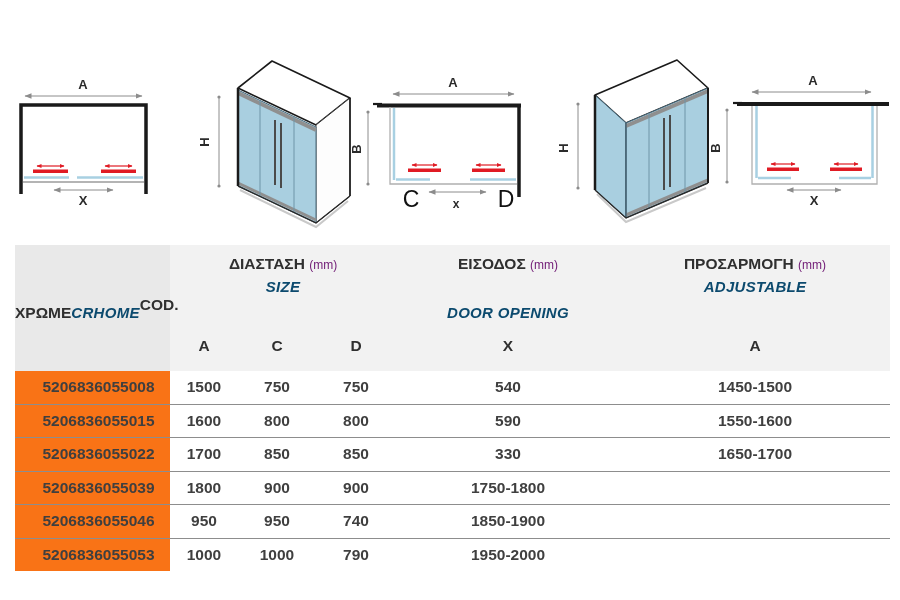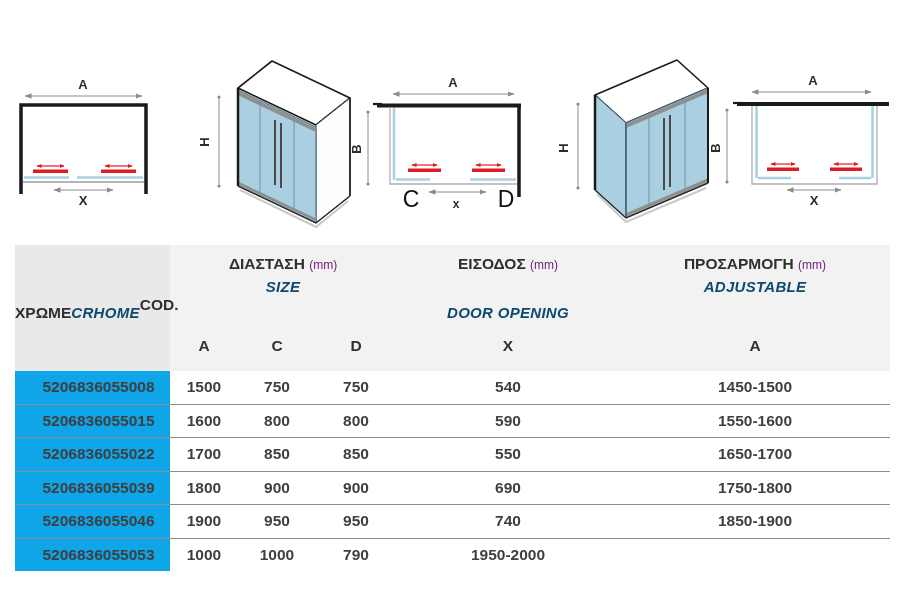--- a/index.html
+++ b/index.html
@@ -40,21 +40,21 @@
   .cod-subcol { margin-top:2px; padding-bottom:16px; display:flex; align-items:flex-end; flex:1; }
 
   .tbody .trow {
     display:grid;
     grid-template-columns:155px 68px 78px 80px 224px 270px;
     height:32.5px; align-items:stretch;
   }
   .tbody .trow + .trow { border-top:1.5px solid #8d8d8d; }
   .cell { display:flex; align-items:center; justify-content:center;
           font-size:15.5px; font-weight:600; color:#3f3f3f; }
-  .cell.cod { background:#0ea5e9;padding-left:12px; }
+  .cell.cod { background:#f97316;padding-left:12px; }
 </style>
 </head>
 <body>
 
 <div class="page">
 
   <svg class="diagrams" width="900" height="245" viewBox="0 0 900 245">
     <defs>
       <marker id="arr" markerWidth="8" markerHeight="8" refX="6.5" refY="4" orient="auto-start-reverse" markerUnits="userSpaceOnUse">
         <path d="M0,1.2 L7,4 L0,6.8 Z" fill="#8c8c8c"></path>
@@ -214,34 +214,32 @@
         <div class="cell">800</div>
         <div class="cell">800</div>
         <div class="cell">590</div>
         <div class="cell">1550-1600</div>
       </div>
       <div class="trow">
         <div class="cell cod">5206836055022</div>
         <div class="cell">1700</div>
         <div class="cell">850</div>
         <div class="cell">850</div>
-        <div class="cell">550</div>
+        <div class="cell">330</div>
         <div class="cell">1650-1700</div>
       </div>
       <div class="trow">
         <div class="cell cod">5206836055039</div>
         <div class="cell">1800</div>
         <div class="cell">900</div>
         <div class="cell">900</div>
-        <div class="cell">690</div>
         <div class="cell">1750-1800</div>
       </div>
       <div class="trow">
         <div class="cell cod">5206836055046</div>
-        <div class="cell">1900</div>
         <div class="cell">950</div>
         <div class="cell">950</div>
         <div class="cell">740</div>
         <div class="cell">1850-1900</div>
       </div>
       <div class="trow">
         <div class="cell cod">5206836055053</div>
         <div class="cell">1000</div>
         <div class="cell">1000</div>
         <div class="cell">790</div>

